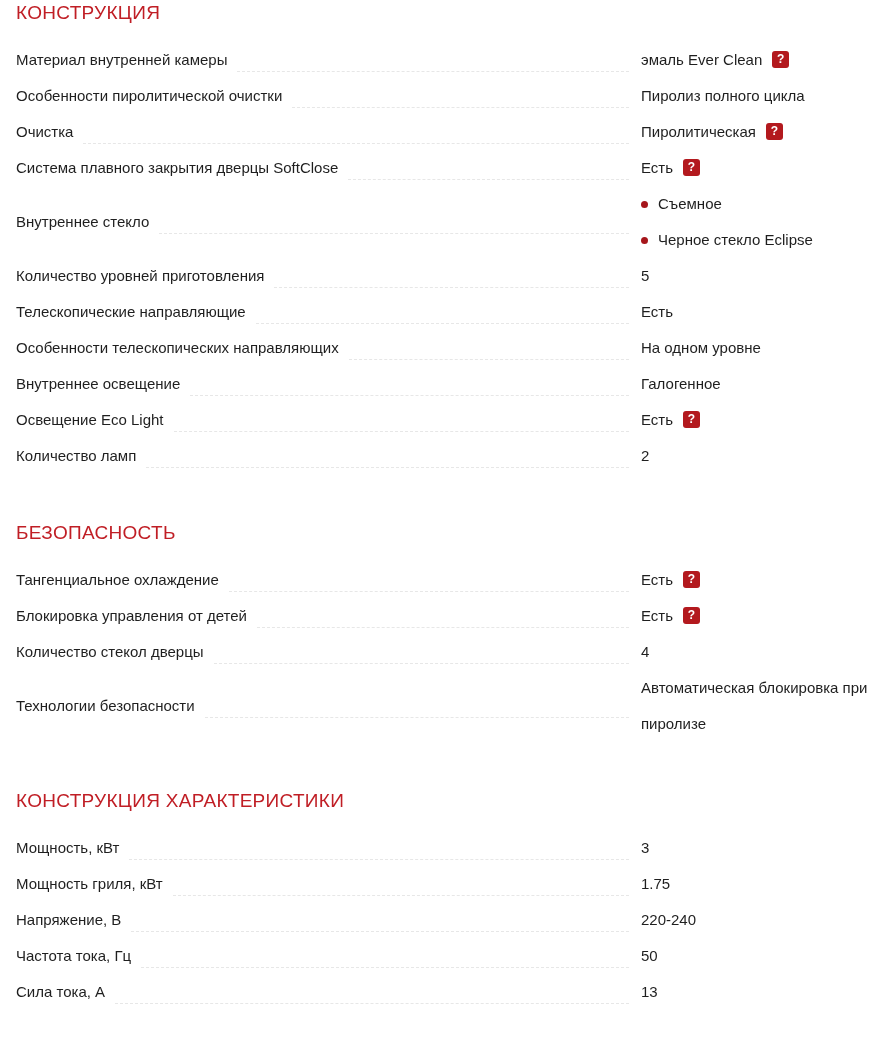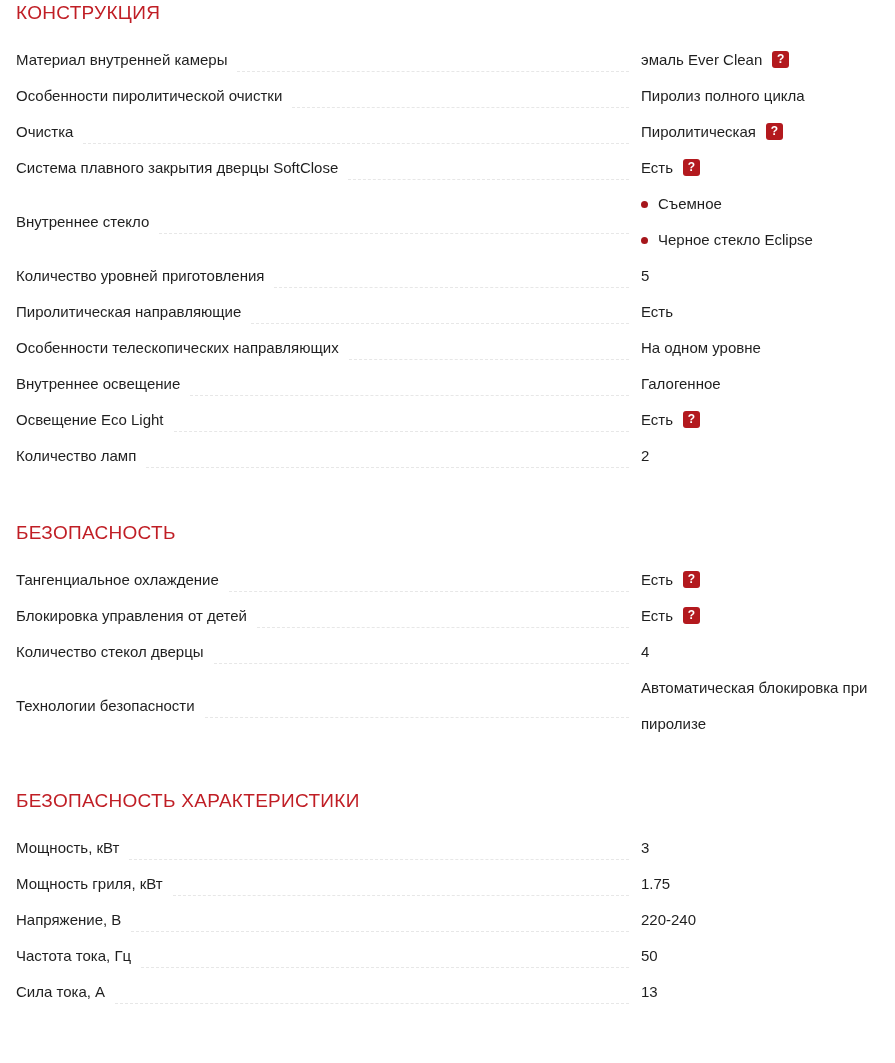--- a/index.html
+++ b/index.html
@@ -127,21 +127,21 @@
             </li>
           </ul>
         </div>
       </div>
       <div class="spec-row">
         <div class="spec-label">Количество уровней приготовления</div>
         <div class="leader"></div>
         <div class="spec-value"><span>5</span></div>
       </div>
       <div class="spec-row">
-        <div class="spec-label">Пиролитическая направляющие</div>
+        <div class="spec-label">Телескопические направляющие</div>
         <div class="leader"></div>
         <div class="spec-value"><span>Есть</span></div>
       </div>
       <div class="spec-row">
         <div class="spec-label">Особенности телескопических направляющих</div>
         <div class="leader"></div>
         <div class="spec-value"><span>На одном уровне</span></div>
       </div>
       <div class="spec-row">
         <div class="spec-label">Внутреннее освещение</div>
@@ -176,21 +176,21 @@
         <div class="leader"></div>
         <div class="spec-value"><span>4</span></div>
       </div>
       <div class="spec-row">
         <div class="spec-label">Технологии безопасности</div>
         <div class="leader"></div>
         <div class="spec-value"><span>Автоматическая блокировка при пиролизе</span></div>
       </div>
     </section>
     <section class="spec-section">
-      <h2 class="section-title">БЕЗОПАСНОСТЬ ХАРАКТЕРИСТИКИ</h2>
+      <h2 class="section-title">КОНСТРУКЦИЯ ХАРАКТЕРИСТИКИ</h2>
       <div class="spec-row">
         <div class="spec-label">Мощность, кВт</div>
         <div class="leader"></div>
         <div class="spec-value"><span>3</span></div>
       </div>
       <div class="spec-row">
         <div class="spec-label">Мощность гриля, кВт</div>
         <div class="leader"></div>
         <div class="spec-value"><span>1.75</span></div>
       </div>

